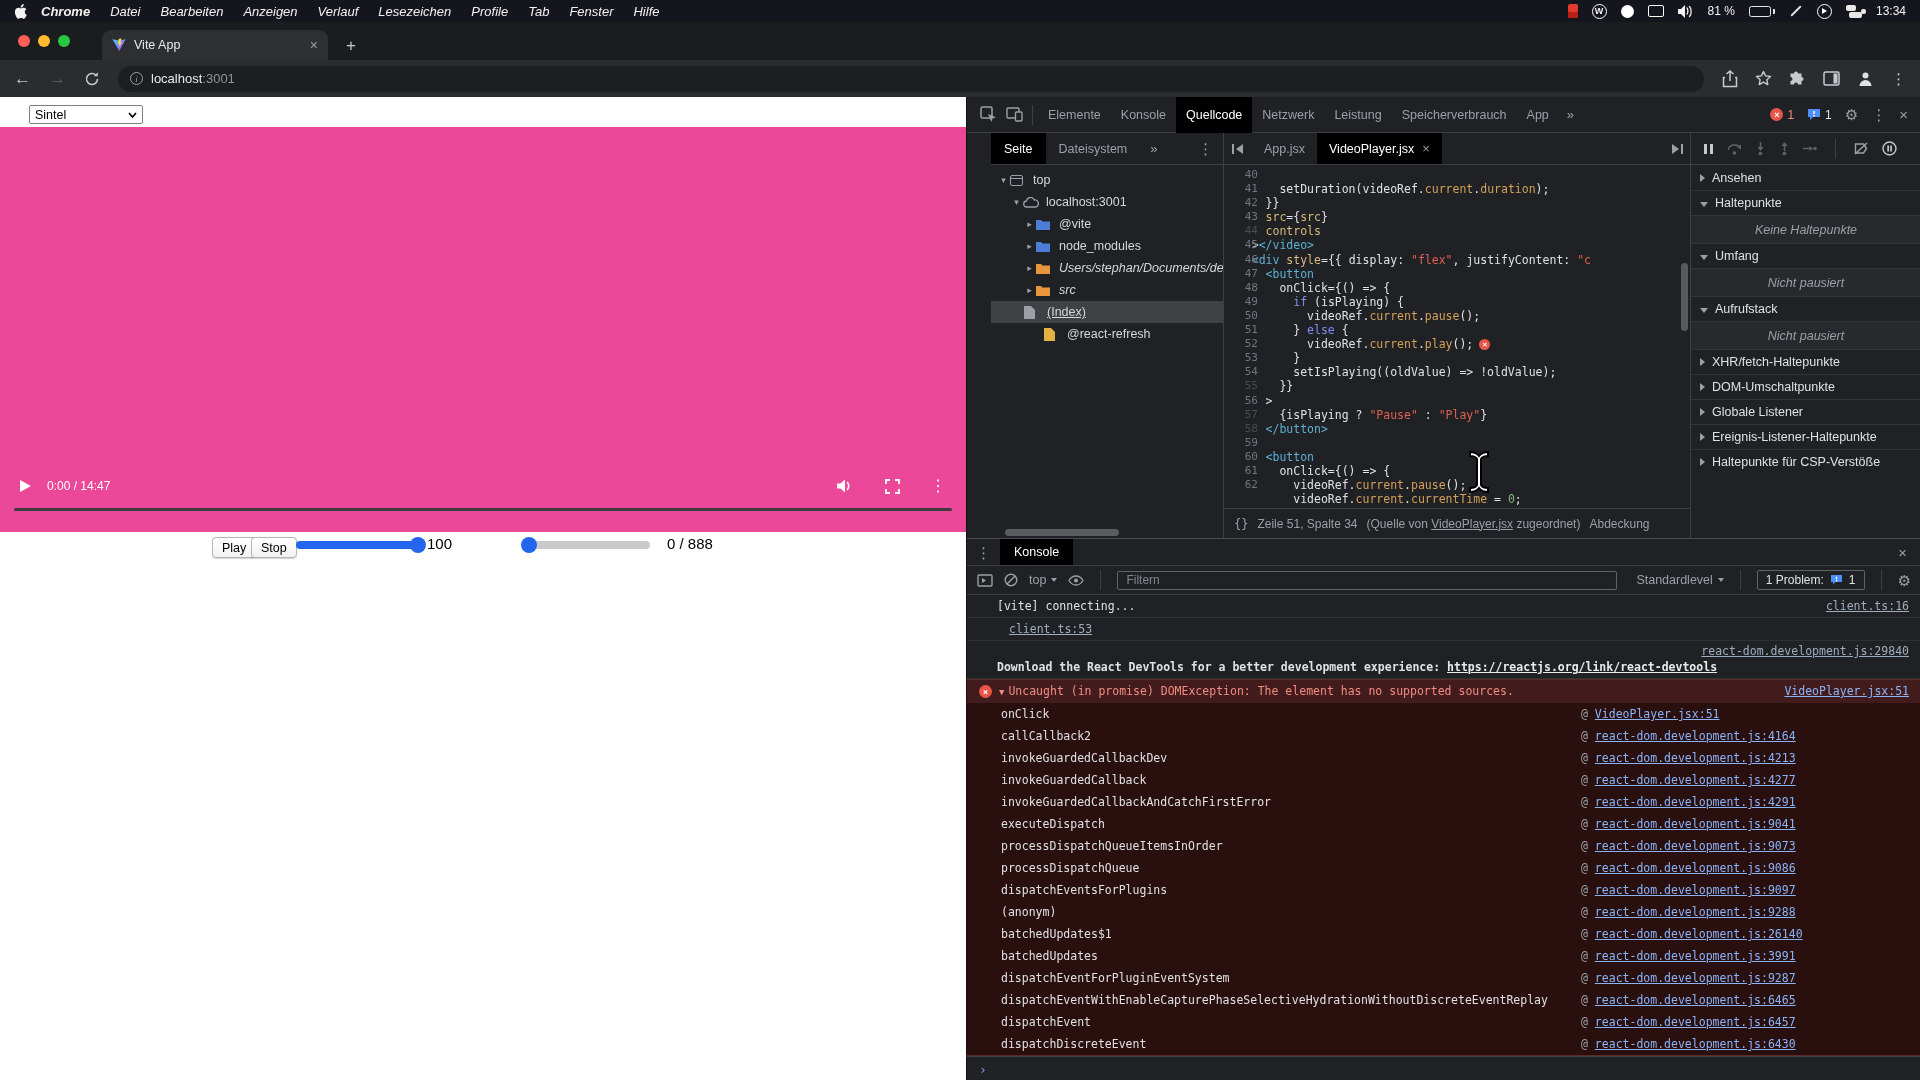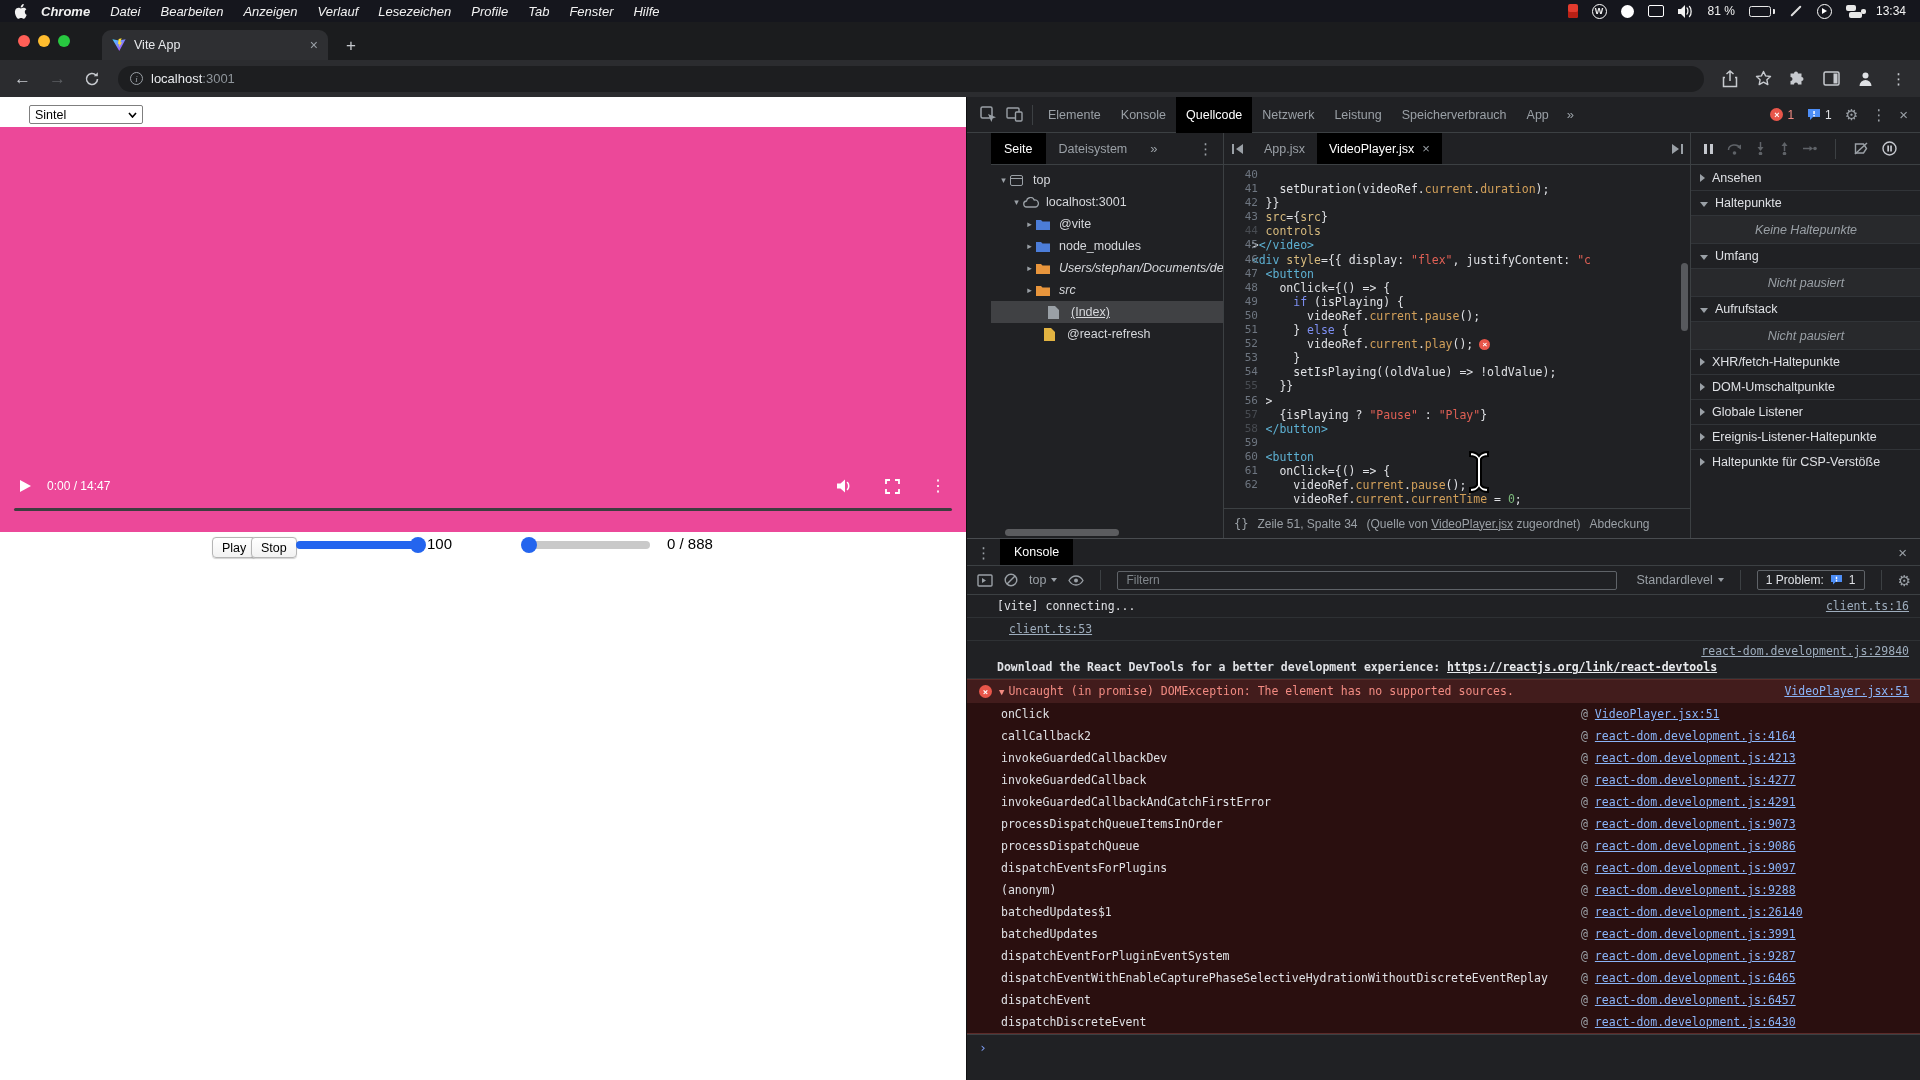--- a/index.html
+++ b/index.html
@@ -491,21 +491,21 @@
           </div>
           <div class="trow" style="padding-left: 32px;">
             <span class="twisty">▸</span>
             <span class="ticn">
               <svg width="14" height="11" viewBox="0 0 14 11">
                 <path fill="#e8953c" d="M0 1h5l1.5 1.5H14V11H0z"></path>
               </svg>
             </span>
             <span class="lbl it">src</span>
           </div>
-          <div class="trow sel" style="padding-left: 44px; text-decoration: underline;">
+          <div class="trow sel" style="padding-left: 20px; text-decoration: underline;">
             <span class="twisty"></span>
             <span class="ticn">
               <svg width="11" height="13" viewBox="0 0 11 13">
                 <path fill="#9aa0a6" d="M0 0h7l4 4v9H0z"></path>
               </svg>
             </span>
             <span class="lbl">(Index)</span>
           </div>
           <div class="trow" style="padding-left: 40px;">
             <span class="twisty"></span>
@@ -834,20 +834,24 @@
             </div>
             <div class="srow">
               <span>invokeGuardedCallback</span>
               <span><span class="at">@ </span><span class="blue-link">react-dom.development.js:4277</span></span>
             </div>
             <div class="srow">
               <span>invokeGuardedCallbackAndCatchFirstError</span>
               <span><span class="at">@ </span><span class="blue-link">react-dom.development.js:4291</span></span>
             </div>
             <div class="srow">
+              <span>executeDispatch</span>
+              <span><span class="at">@ </span><span class="blue-link">react-dom.development.js:9041</span></span>
+            </div>
+            <div class="srow">
               <span>processDispatchQueueItemsInOrder</span>
               <span><span class="at">@ </span><span class="blue-link">react-dom.development.js:9073</span></span>
             </div>
             <div class="srow">
               <span>processDispatchQueue</span>
               <span><span class="at">@ </span><span class="blue-link">react-dom.development.js:9086</span></span>
             </div>
             <div class="srow">
               <span>dispatchEventsForPlugins</span>
               <span><span class="at">@ </span><span class="blue-link">react-dom.development.js:9097</span></span>

